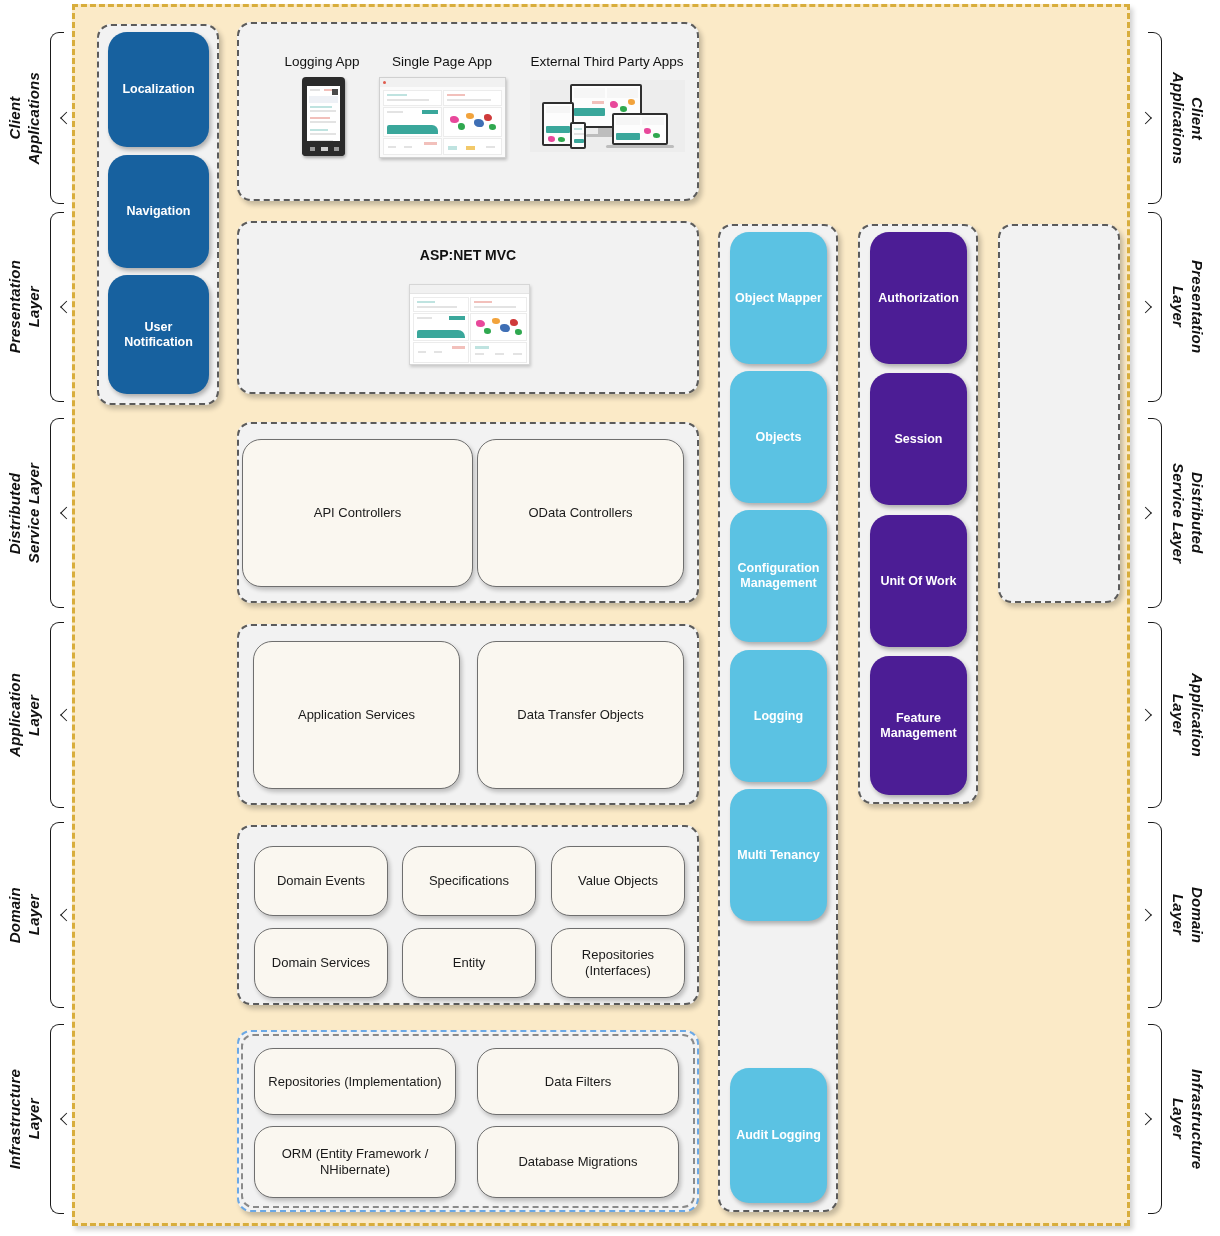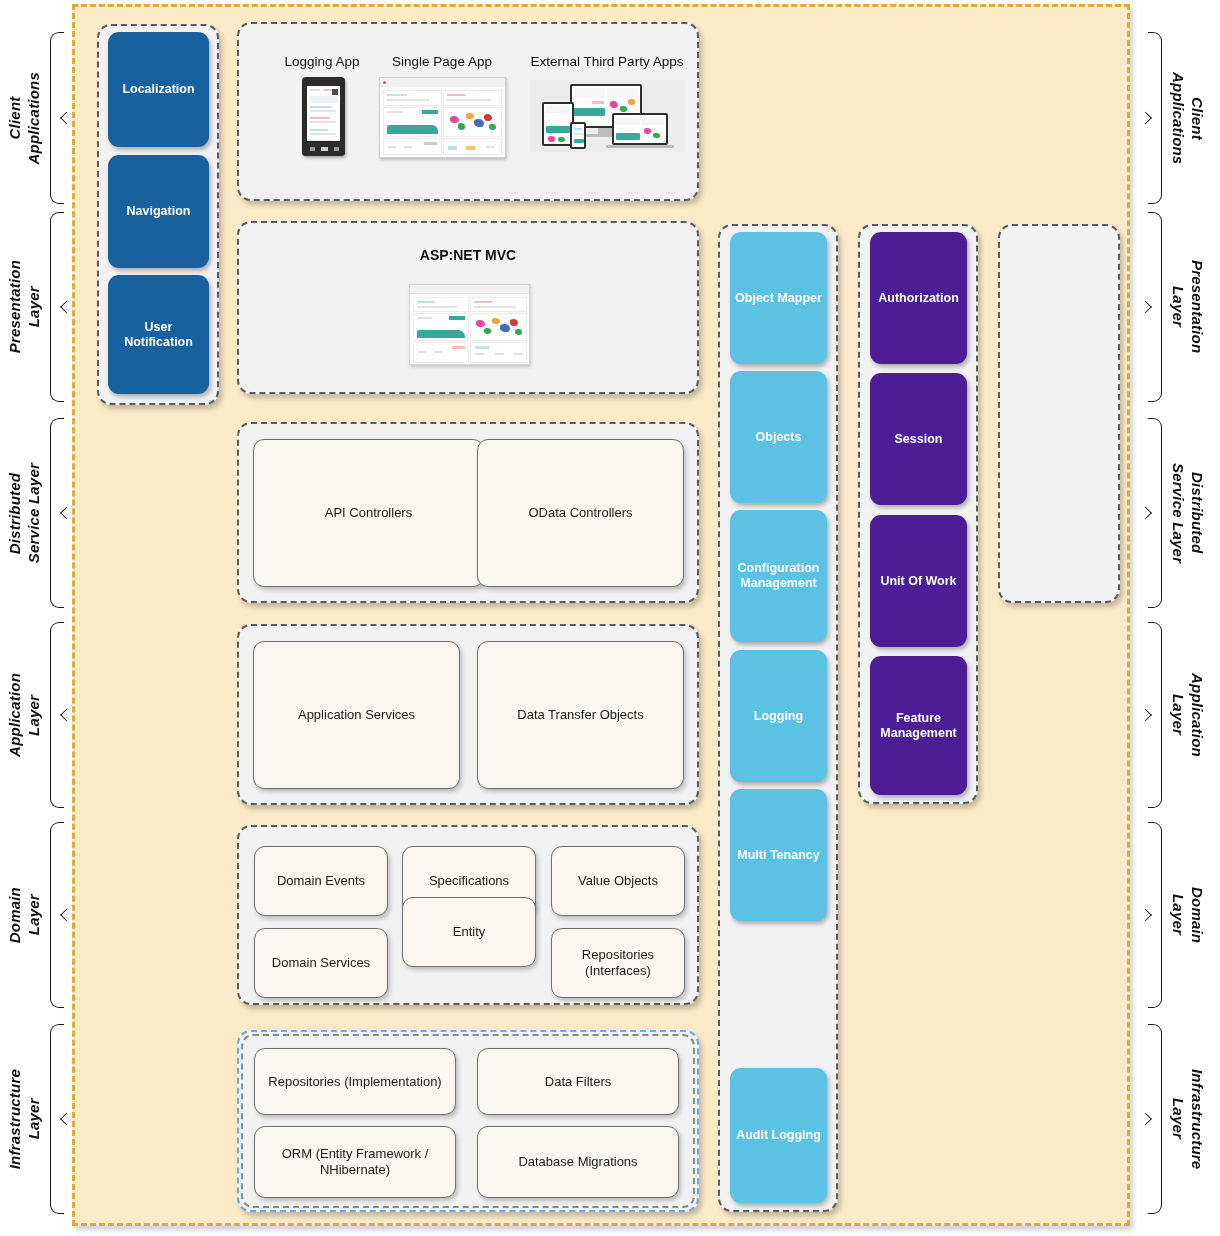--- a/index.html
+++ b/index.html
@@ -95,21 +95,21 @@
     left:2px;top:2px;right:2px;bottom:2px;
     border:2px dashed #8a8a8a;
     border-radius:12px;
     pointer-events:none;
   }
 
   
   .tile{
     position:absolute;
     box-sizing:border-box;
-    border-radius:11px;
+    border-radius:19px;
     display:flex;
     align-items:center;
     justify-content:center;
     text-align:center;
     font-size:12.5px;
     font-weight:bold;
     line-height:1.2;
     box-shadow:2px 3px 4px rgba(0,0,0,.28);
     white-space:pre-line;
     padding:4px;
@@ -430,21 +430,21 @@
     </div>
     <div class="mini-card" style="left:60px;top:57px;width:55px;height:19px;">
       <div class="mini-line a" style="left:4px;top:3px;width:14px;height:3px;"></div>
       <div class="mini-line" style="left:4px;top:10px;width:9px;"></div>
       <div class="mini-line" style="left:24px;top:10px;width:9px;"></div>
       <div class="mini-line" style="left:42px;top:10px;width:9px;"></div>
     </div>
   </div>
 
   <div class="group" style="left:237px; top:422px; width:462px; height:181px;"></div>
-  <div class="tile cream" style="left:253px; top:439px; width:231px; height:148px;">
+  <div class="tile cream" style="left:242px; top:439px; width:231px; height:148px;">
     <span>API Controllers</span>
   </div>
   <div class="tile cream" style="left:477px; top:439px; width:207px; height:148px;">
     <span>OData Controllers</span>
   </div>
 
   <div class="group" style="left:237px; top:624px; width:462px; height:181px;"></div>
   <div class="tile cream" style="left:253px; top:641px; width:207px; height:148px;">
     <span>Application Services</span>
   </div>
@@ -458,21 +458,21 @@
   </div>
   <div class="tile cream" style="left:402px; top:846px; width:134px; height:70px;">
     <span>Specifications</span>
   </div>
   <div class="tile cream" style="left:551px; top:846px; width:134px; height:70px;">
     <span>Value Objects</span>
   </div>
   <div class="tile cream" style="left:254px; top:928px; width:134px; height:70px;">
     <span>Domain Services</span>
   </div>
-  <div class="tile cream" style="left:402px; top:897px; width:134px; height:70px;">
+  <div class="tile cream" style="left:402px; top:928px; width:134px; height:70px;">
     <span>Entity</span>
   </div>
   <div class="tile cream" style="left:551px; top:928px; width:134px; height:70px;">
     <span>Repositories
 (Interfaces)</span>
   </div>
 
   <div class="group blue-dash" style="left:237px; top:1030px; width:462px; height:182px;">
     <div class="inner-dash"></div>
   </div>

